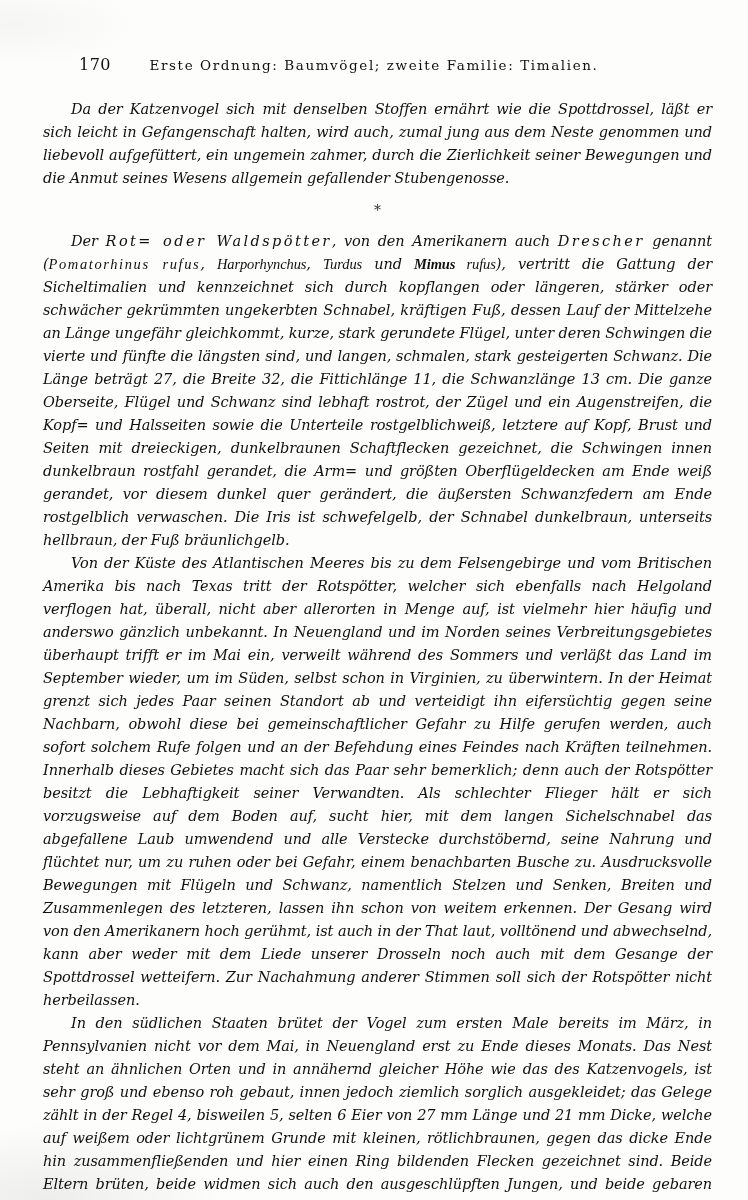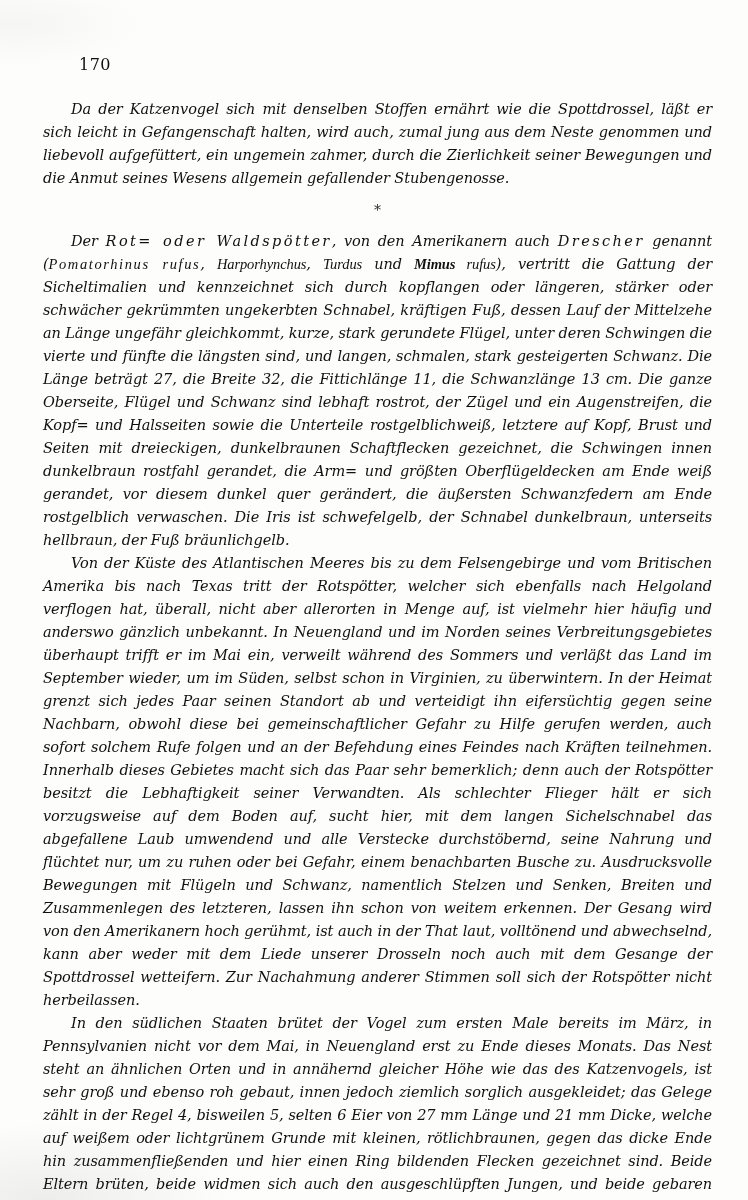--- a/index.html
+++ b/index.html
@@ -81,20 +81,21 @@
     font-weight: bold;
   }
 </style>
 </head>
 <body>
 
 <div class="page">
 
   <div class="header">
     <span class="page-number">170</span>
+    <div class="running-title">Erste Ordnung: Baumvögel; zweite Familie: Timalien.</div>
   </div>
 
   <div class="body-text">
 
 
     <p class="indent">Da der Katzenvogel sich mit denselben Stoffen ernährt wie die Spottdrossel, läßt er sich leicht in Gefangenschaft halten, wird auch, zumal jung aus dem Neste genommen und liebevoll aufgefüttert, ein ungemein zahmer, durch die Zierlichkeit seiner Bewegungen und die Anmut seines Wesens allgemein gefallender Stubengenosse.</p>
 
     <div class="separator">*</div>
 
     <p class="indent"><span>Der </span><span class="sperr">Rot= oder Waldspötter</span><span>, von den Amerikanern auch </span><span class="sperr">Drescher</span><span> genannt (</span><span class="antiqua-sperr">Pomatorhinus rufus</span><span>, </span><span class="antiqua">Harporhynchus</span><span>, </span><span class="antiqua">Turdus</span><span> und </span><span class="antiqua-bold">Mimus</span><span class="antiqua"> rufus</span><span>), vertritt die Gattung der Sicheltimalien und kennzeichnet sich durch kopflangen oder längeren, stärker oder schwächer gekrümmten ungekerbten Schnabel, kräftigen Fuß, dessen Lauf der Mittelzehe an Länge ungefähr gleichkommt, kurze, stark gerundete Flügel, unter deren Schwingen die vierte und fünfte die längsten sind, und langen, schmalen, stark gesteigerten Schwanz. Die Länge beträgt 27, die Breite 32, die Fittichlänge 11, die Schwanzlänge 13 cm. Die ganze Oberseite, Flügel und Schwanz sind lebhaft rostrot, der Zügel und ein Augenstreifen, die Kopf= und Halsseiten sowie die Unterteile rostgelblichweiß, letztere auf Kopf, Brust und Seiten mit dreieckigen, dunkelbraunen Schaftflecken gezeichnet, die Schwingen innen dunkelbraun rostfahl gerandet, die Arm= und größten Oberflügeldecken am Ende weiß gerandet, vor diesem dunkel quer gerändert, die äußersten Schwanzfedern am Ende rostgelblich verwaschen. Die Iris ist schwefelgelb, der Schnabel dunkelbraun, unterseits hellbraun, der Fuß bräunlichgelb.</span></p>

